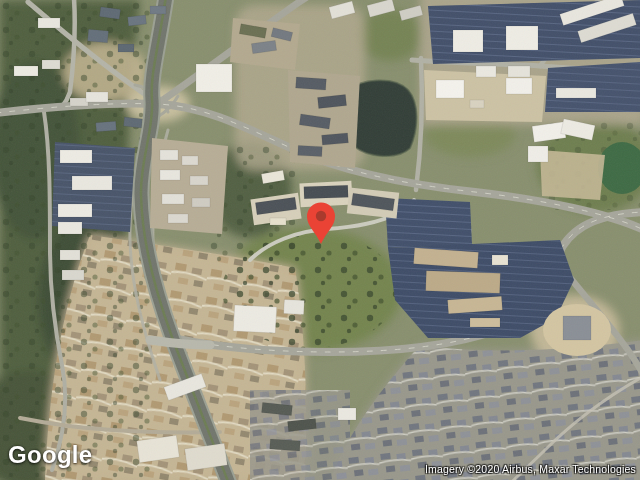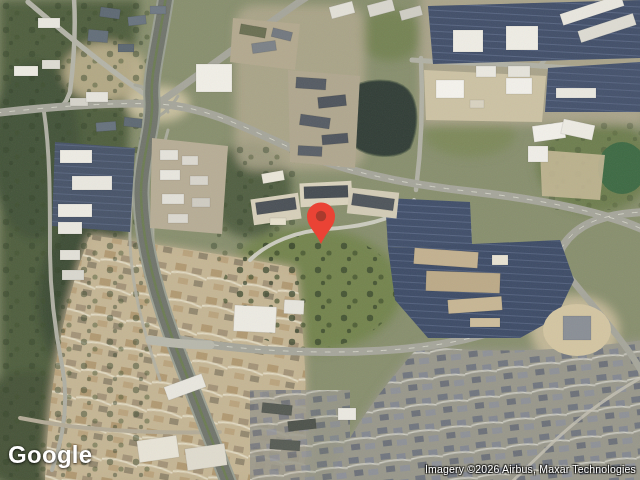--- a/index.html
+++ b/index.html
@@ -237,14 +237,14 @@
 
   <rect width="640" height="480" filter="url(#grain)" opacity=".06"></rect>
 
   <g>
     <path d="M321,244 C315.5,231.5 307,226.5 307,216.5 a14,14 0 1 1 28,0 C335,226.5 326.5,231.5 321,244 Z" fill="#EA4335"></path>
     <circle cx="321" cy="216" r="5.2" fill="#A93A2D"></circle>
   </g>
 </svg>
 
   <div class="google-logo">Google</div>
-  <div class="attribution">Imagery ©2026 Airbus, Maxar Technologies</div>
+  <div class="attribution">Imagery ©2020 Airbus, Maxar Technologies</div>
 </div>
 
 </body></html>

